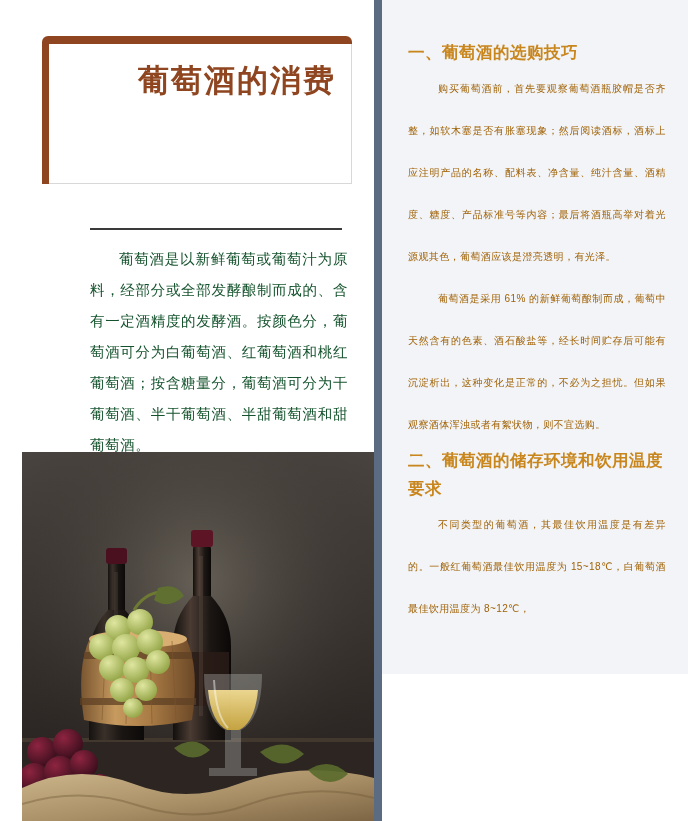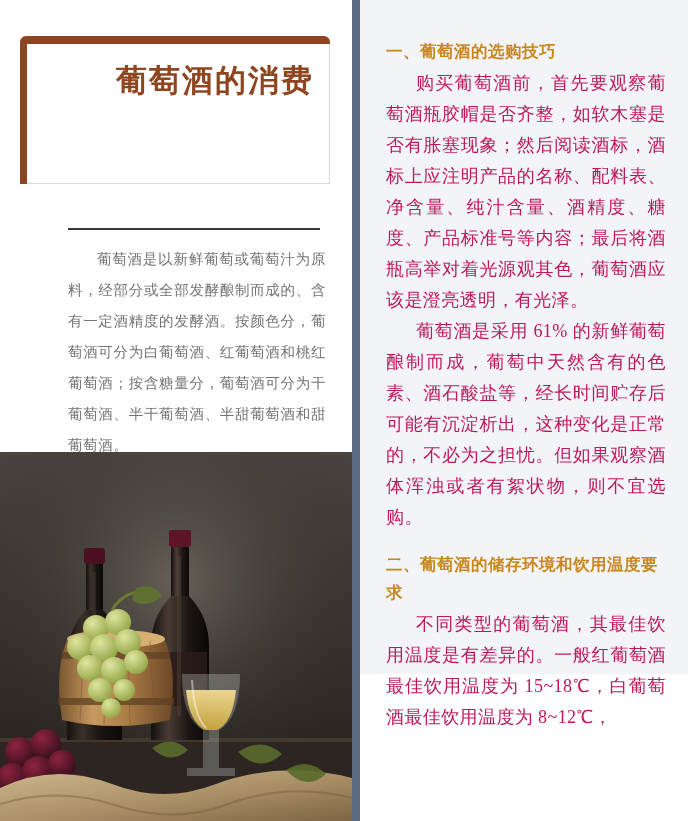--- a/index.html
+++ b/index.html
@@ -16,20 +16,21 @@
     background: #ffffff;
   }
 
   
   .left-col {
     position: relative;
     width: 352px;
     height: 821px;
     background: #ffffff;
     flex: 0 0 352px;
+    margin-left: 22px;
   }
   .title-plate {
     position: absolute;
     left: 20px; top: 36px;
     width: 310px; height: 148px;
     background: #8f4620;
     border-radius: 6px 6px 0 0;
   }
   .title-plate-inner {
     position: absolute;
@@ -56,21 +57,21 @@
     left: 68px; top: 228px;
     width: 252px; height: 2px;
     background: #3a3a3a;
   }
   .lead-text {
     position: absolute;
     left: 68px; top: 244px;
     width: 258px;
     font-size: 14.5px;
     line-height: 31px;
-    color: #737373;
+    color: #14532d;
     text-align: justify;
     text-indent: 29px;
     letter-spacing: 0.6px;
   }
 
   
   .photo {
     position: absolute;
     left: 0; top: 452px;
     width: 352px; height: 369px;
@@ -80,42 +81,40 @@
   .photo svg { display: block; width: 352px; height: 369px; }
 
   
   .right-col {
     position: relative;
     flex: 1 1 auto;
     height: 674px;
     background: #f2f4f7;
     border-left: 8px solid #5b6b82;
     padding: 14px 22px 0 26px;
-    font-family: Liberation Serif, serif;
   }
   .rail {
     position: absolute;
     left: -8px; top: 0;
     width: 8px; height: 821px;
     background: #5b6b82;
   }
   .sec-heading {
     color: #c9861d;
     font-size: 16.5px;
     font-weight: bold;
     line-height: 28px;
     letter-spacing: 0.5px;
-    margin-top: 18px;
     margin-bottom: 2px;
   }
   .sec-heading:first-of-type { margin-top: 24px; }
   .body-p {
-    font-size: 18px;
-    line-height: 31px;
-    color: #be185d;
+    font-size: 10px;
+    line-height: 42px;
+    color: #a16207;
     text-align: justify;
     text-indent: 30px;
     letter-spacing: 0.4px;
   }
 </style>
 </head>
 <body>
 
 <div class="page">
 

